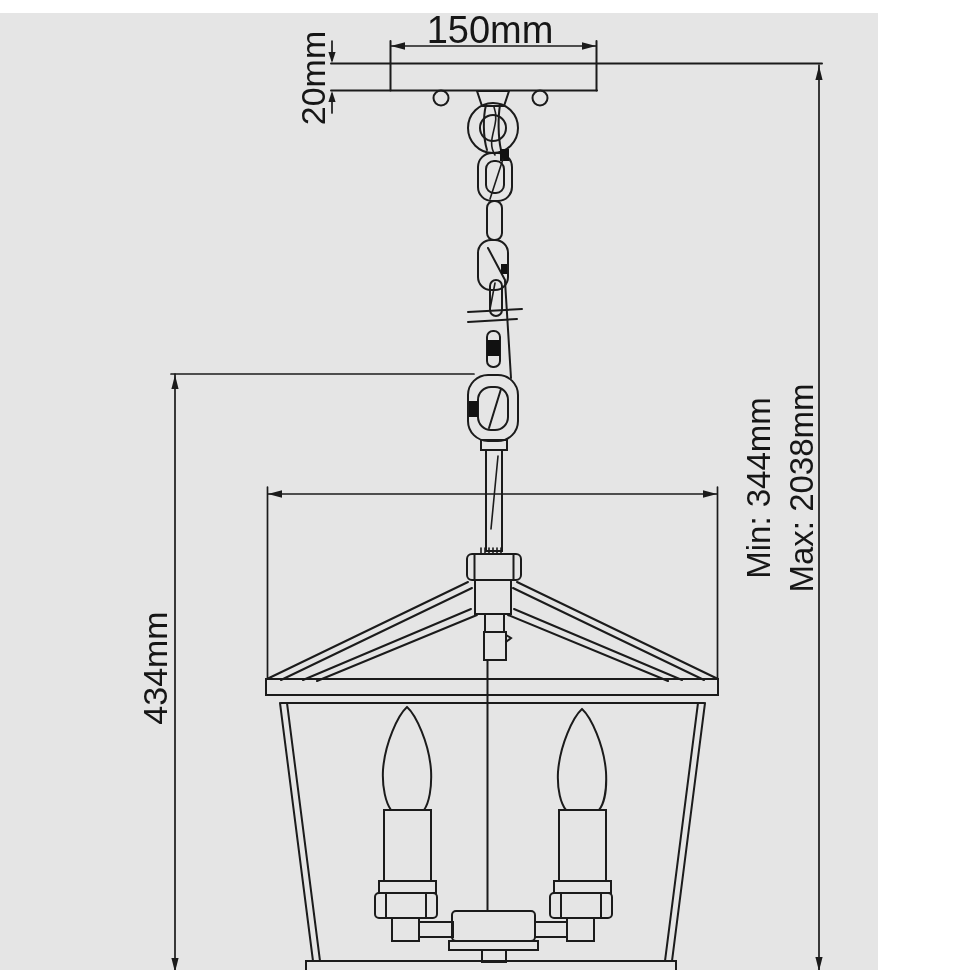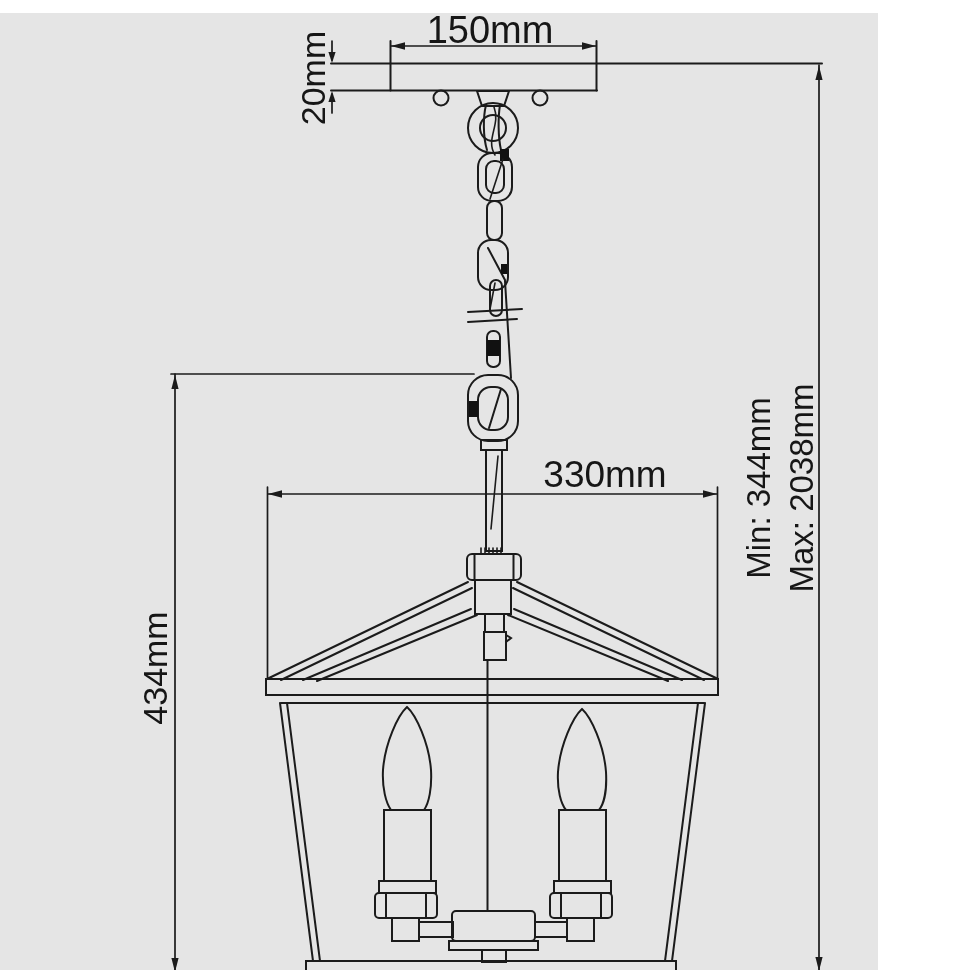--- a/index.html
+++ b/index.html
@@ -196,21 +196,20 @@
         <line x1="171" y1="960" x2="822" y2="960"></line>
       </g>
 
     </g>
   </svg>
 
   <div class="dim-label fs38" style="left:490px; top:17px;">150mm</div>
 
   <div class="dim-label vertical fs34" style="left:313px; top:65px;">20mm</div>
 
-  <div class="dim-label fs37" style="left:605px; top:461px;">330mm</div>
 
   <div class="dim-label vertical fs34" style="left:155px; top:655px;">434mm</div>
 
   <div class="dim-label vertical fs33" style="left:758px; top:475px;">Min: 344mm</div>
 
   <div class="dim-label vertical fs33" style="left:801px; top:475px;">Max: 2038mm</div>
 
 </div>
 
 </body></html>

